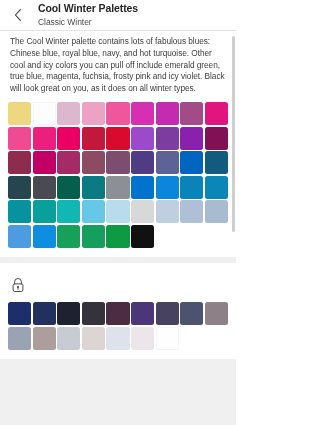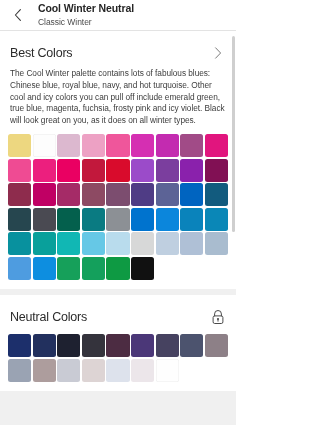--- a/index.html
+++ b/index.html
@@ -135,37 +135,29 @@
 
   <div class="header">
     <div class="back-btn">
       <span>
         <svg width="12" height="14" viewBox="0 0 12 14" fill="none">
           <path d="M8.4 1.6 L3.4 7 L8.4 12.4" stroke="#3a3a3a" stroke-width="1.1" stroke-linecap="round" stroke-linejoin="round"></path>
         </svg>
       </span>
     </div>
     <div class="header-titles">
-      <div class="header-title">Cool Winter Neutral</div>
+      <div class="header-title">Cool Winter Palettes</div>
       <div class="header-subtitle">Classic Winter</div>
     </div>
   </div>
   <div class="header-divider"></div>
 
   <div class="scroll-body">
 
     <div class="card">
-      <div class="section-head">
-        <div class="section-title">Best Colors</div>
-        <span class="chevron-right">
-          <svg width="16" height="16" viewBox="0 0 16 16" fill="none">
-            <path d="M5.6 2.8 L10.6 8 L5.6 13.2" stroke="#7a7a7a" stroke-width="1" stroke-linecap="round" stroke-linejoin="round"></path>
-          </svg>
-        </span>
-      </div>
       <div class="section-desc">The Cool Winter palette contains lots of fabulous blues: Chinese blue, royal blue, navy, and hot turquoise. Other cool and icy colors you can pull off include emerald green, true blue, magenta, fuchsia, frosty pink and icy violet. Black will look great on you, as it does on all winter types.</div>
       <div class="swatch-grid">
           <div class="swatch" style="background: rgb(237, 215, 128);"></div>
           <div class="swatch white-sw" style="background: rgb(253, 253, 253);"></div>
           <div class="swatch" style="background: rgb(220, 184, 207);"></div>
           <div class="swatch" style="background: rgb(237, 161, 196);"></div>
           <div class="swatch" style="background: rgb(239, 86, 155);"></div>
           <div class="swatch" style="background: rgb(213, 47, 178);"></div>
           <div class="swatch" style="background: rgb(195, 43, 176);"></div>
           <div class="swatch" style="background: rgb(161, 75, 135);"></div>
@@ -210,21 +202,20 @@
           <div class="swatch" style="background: rgb(13, 142, 224);"></div>
           <div class="swatch" style="background: rgb(22, 160, 90);"></div>
           <div class="swatch" style="background: rgb(20, 160, 92);"></div>
           <div class="swatch" style="background: rgb(14, 154, 67);"></div>
           <div class="swatch" style="background: rgb(17, 17, 17);"></div>
         </div>
     </div>
 
     <div class="card">
       <div class="section-head">
-        <div class="section-title">Neutral Colors</div>
         <span class="lock-wrap">
           <svg width="16" height="16" viewBox="0 0 16 16" fill="none">
             <path d="M4.6 7 V4.9 a3.4 3.4 0 0 1 6.8 0 V7" stroke="#4a4a4a" stroke-width="1" stroke-linecap="round"></path>
             <rect x="3.1" y="6.9" width="9.8" height="7.6" rx="1.6" stroke="#4a4a4a" stroke-width="1"></rect>
             <circle cx="8" cy="10" r="1.05" fill="#4a4a4a"></circle>
             <path d="M8 10.6 V12.2" stroke="#4a4a4a" stroke-width="1" stroke-linecap="round"></path>
           </svg>
         </span>
       </div>
       <div class="swatch-grid">

